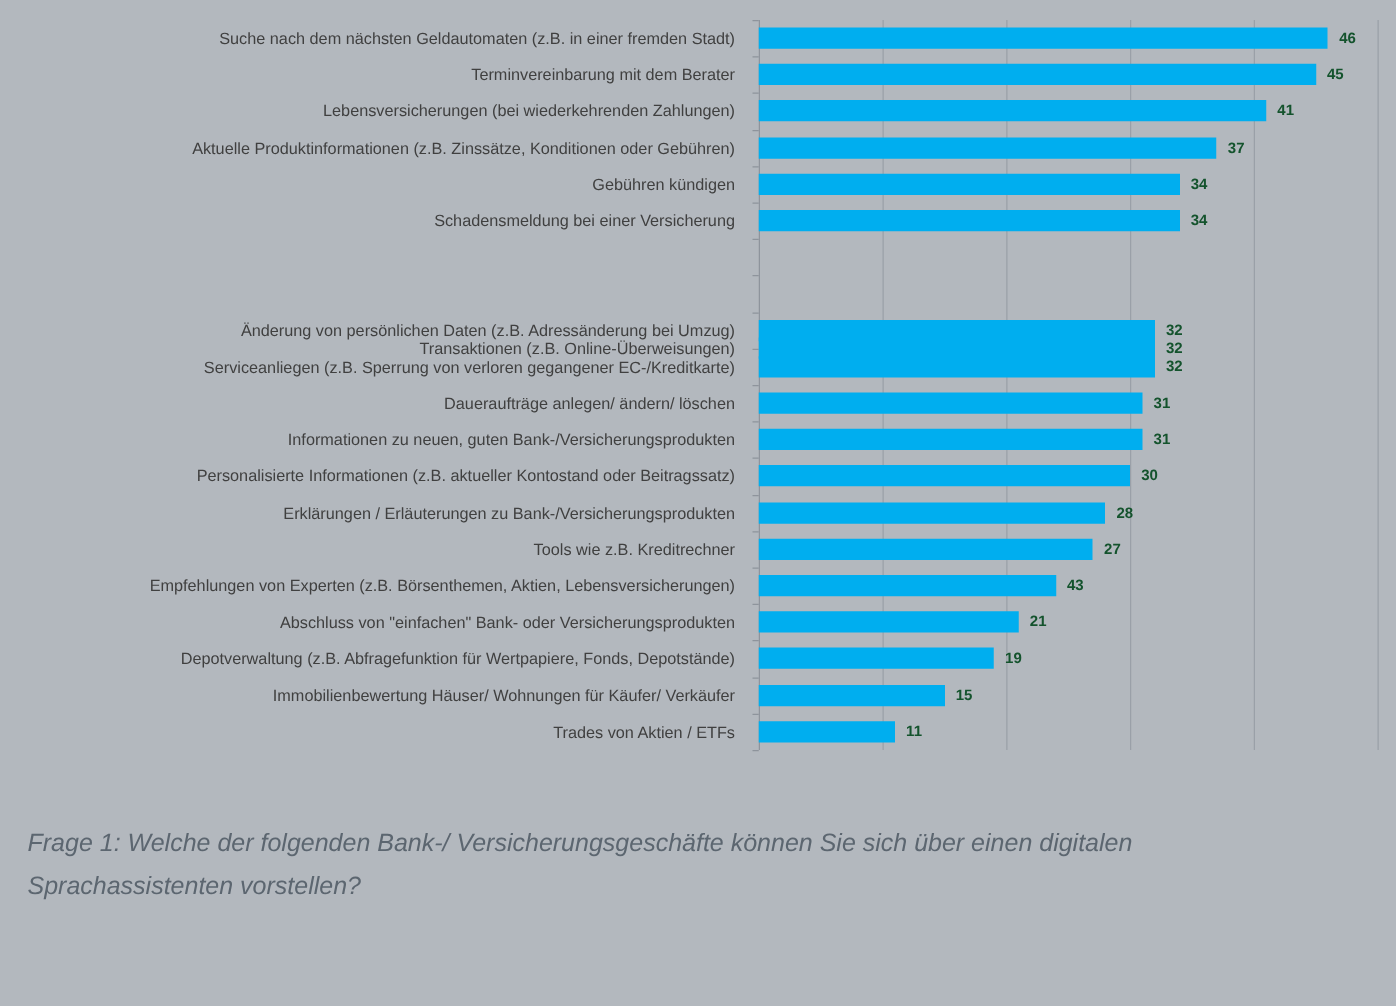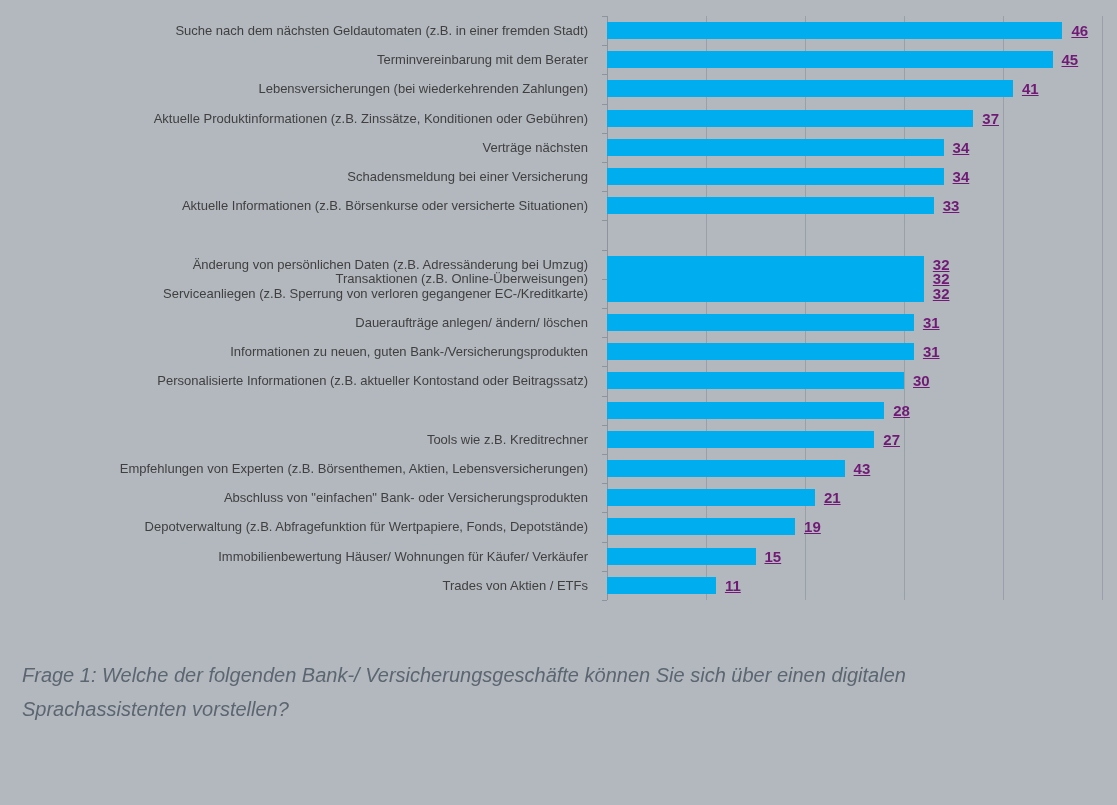--- a/index.html
+++ b/index.html
@@ -59,24 +59,23 @@
     position: absolute;
     top: 6px;
     height: 17px;
     background: #00aeef;
   }
   .val-label {
     position: absolute;
     top: 0;
     height: 29.2px;
     line-height: 29.2px;
-    font-size: 15px;
+    font-size: 12px;
     font-weight: 700;
-    color: #701a75;
-    text-decoration: underline;
+    color: #14532d;
   }
   #footnote {
     position: absolute;
     left: 22px;
     top: 658px;
     width: 985px;
     font-size: 20px;
     font-style: italic;
     line-height: 34px;
     color: #5c6670;
@@ -129,34 +128,29 @@
         <div class="cat-label">Lebensversicherungen (bei wiederkehrenden Zahlungen)</div>
         <div class="bar" style="left: 607px; width: 405.9px;"></div>
         <div class="val-label" style="left: 1021.9px;">41</div>
       </div>
       <div class="row" style="top: 103.6px;">
         <div class="cat-label">Aktuelle Produktinformationen (z.B. Zinssätze, Konditionen oder Gebühren)</div>
         <div class="bar" style="left: 607px; width: 366.3px;"></div>
         <div class="val-label" style="left: 982.3px;">37</div>
       </div>
       <div class="row" style="top: 132.8px;">
-        <div class="cat-label">Verträge nächsten</div>
+        <div class="cat-label">Gebühren kündigen</div>
         <div class="bar" style="left: 607px; width: 336.6px;"></div>
         <div class="val-label" style="left: 952.6px;">34</div>
       </div>
       <div class="row" style="top: 162px;">
         <div class="cat-label">Schadensmeldung bei einer Versicherung</div>
         <div class="bar" style="left: 607px; width: 336.6px;"></div>
         <div class="val-label" style="left: 952.6px;">34</div>
       </div>
-      <div class="row" style="top: 191.2px;">
-        <div class="cat-label">Aktuelle Informationen (z.B. Börsenkurse oder versicherte Situationen)</div>
-        <div class="bar" style="left: 607px; width: 326.7px;"></div>
-        <div class="val-label" style="left: 942.7px;">33</div>
-      </div>
       <div class="row" style="top: 220.4px; margin-top: 44px;">
         <div class="cat-label">Transaktionen (z.B. Online-Überweisungen)</div>
         <div class="bar" style="left: 607px; width: 316.8px;"></div>
         <div class="val-label" style="left: 932.8px;">32</div>
       </div>
       <div class="row" style="top: 249.6px;">
         <div class="cat-label">Änderung von persönlichen Daten (z.B. Adressänderung bei Umzug)</div>
         <div class="bar" style="left: 607px; width: 316.8px;"></div>
         <div class="val-label" style="left: 932.8px;">32</div>
       </div>
@@ -174,20 +168,21 @@
         <div class="cat-label">Informationen zu neuen, guten Bank-/Versicherungsprodukten</div>
         <div class="bar" style="left: 607px; width: 306.9px;"></div>
         <div class="val-label" style="left: 922.9px;">31</div>
       </div>
       <div class="row" style="top: 366.4px;">
         <div class="cat-label">Personalisierte Informationen (z.B. aktueller Kontostand oder Beitragssatz)</div>
         <div class="bar" style="left: 607px; width: 297px;"></div>
         <div class="val-label" style="left: 913px;">30</div>
       </div>
       <div class="row" style="top: 395.6px;">
+        <div class="cat-label">Erklärungen / Erläuterungen zu Bank-/Versicherungsprodukten</div>
         <div class="bar" style="left: 607px; width: 277.2px;"></div>
         <div class="val-label" style="left: 893.2px;">28</div>
       </div>
       <div class="row" style="top: 424.8px;">
         <div class="cat-label">Tools wie z.B. Kreditrechner</div>
         <div class="bar" style="left: 607px; width: 267.3px;"></div>
         <div class="val-label" style="left: 883.3px;">27</div>
       </div>
       <div class="row" style="top: 454px;">
         <div class="cat-label">Empfehlungen von Experten (z.B. Börsenthemen, Aktien, Lebensversicherungen)</div>

